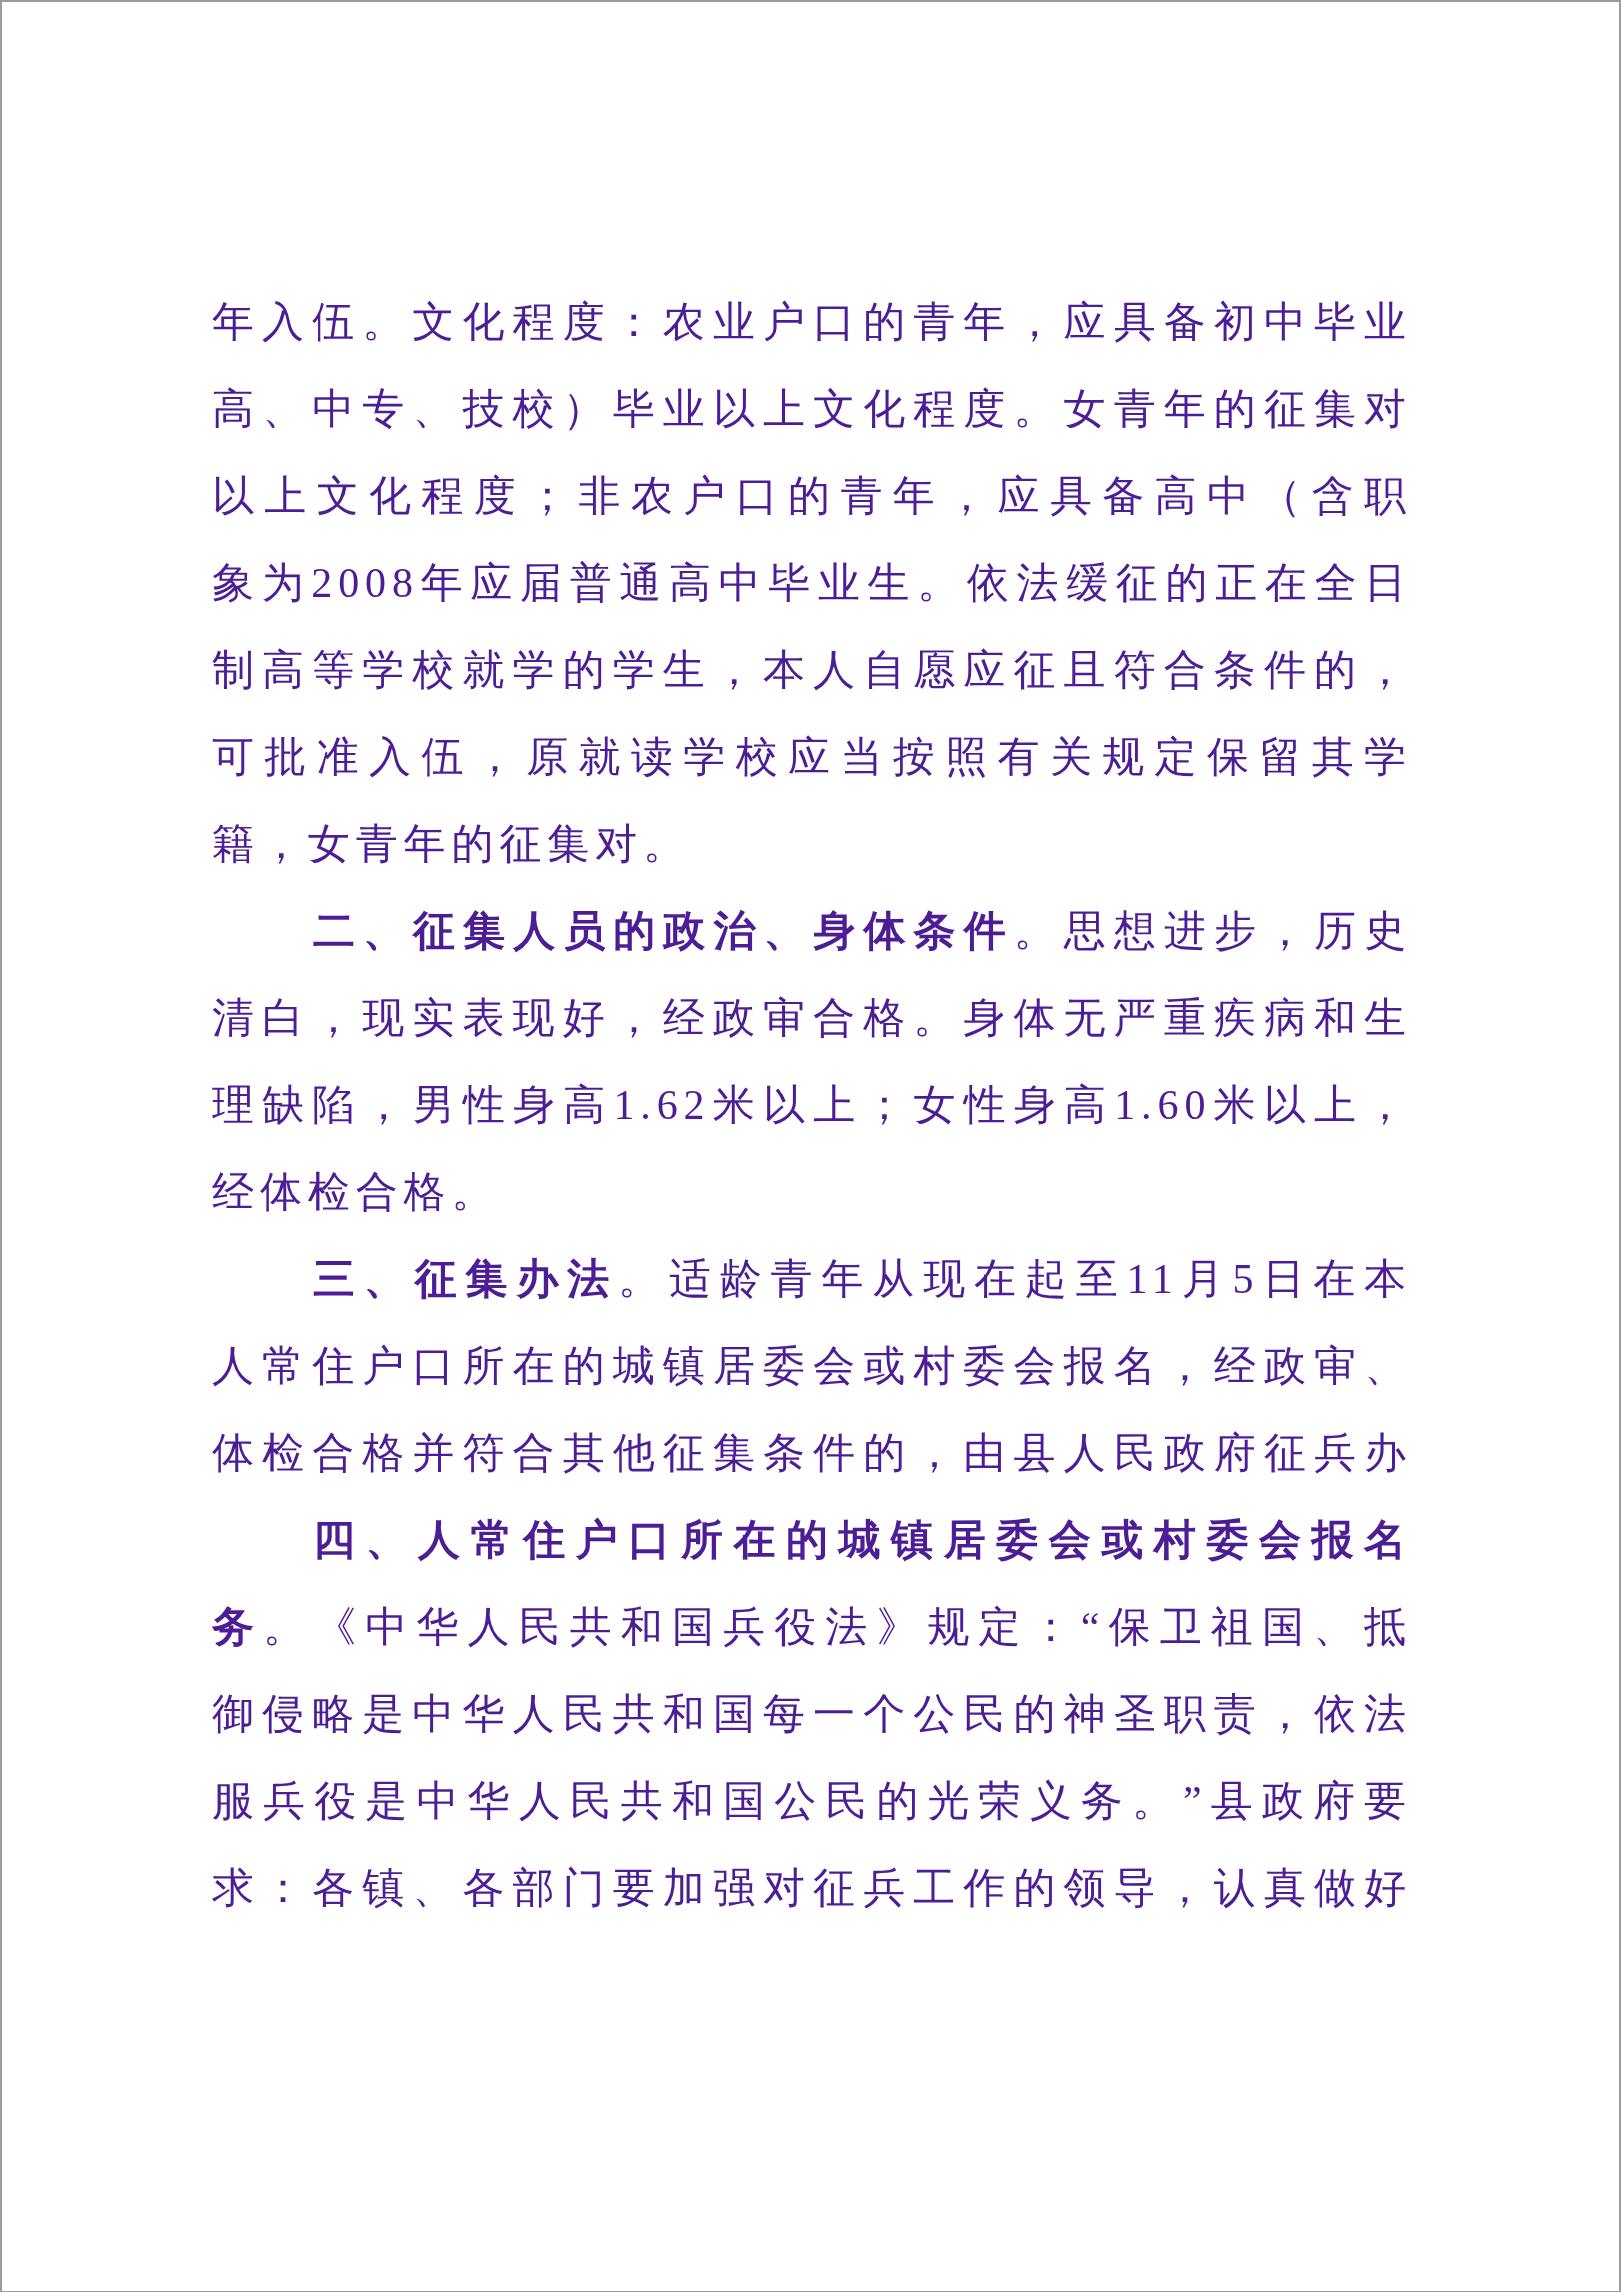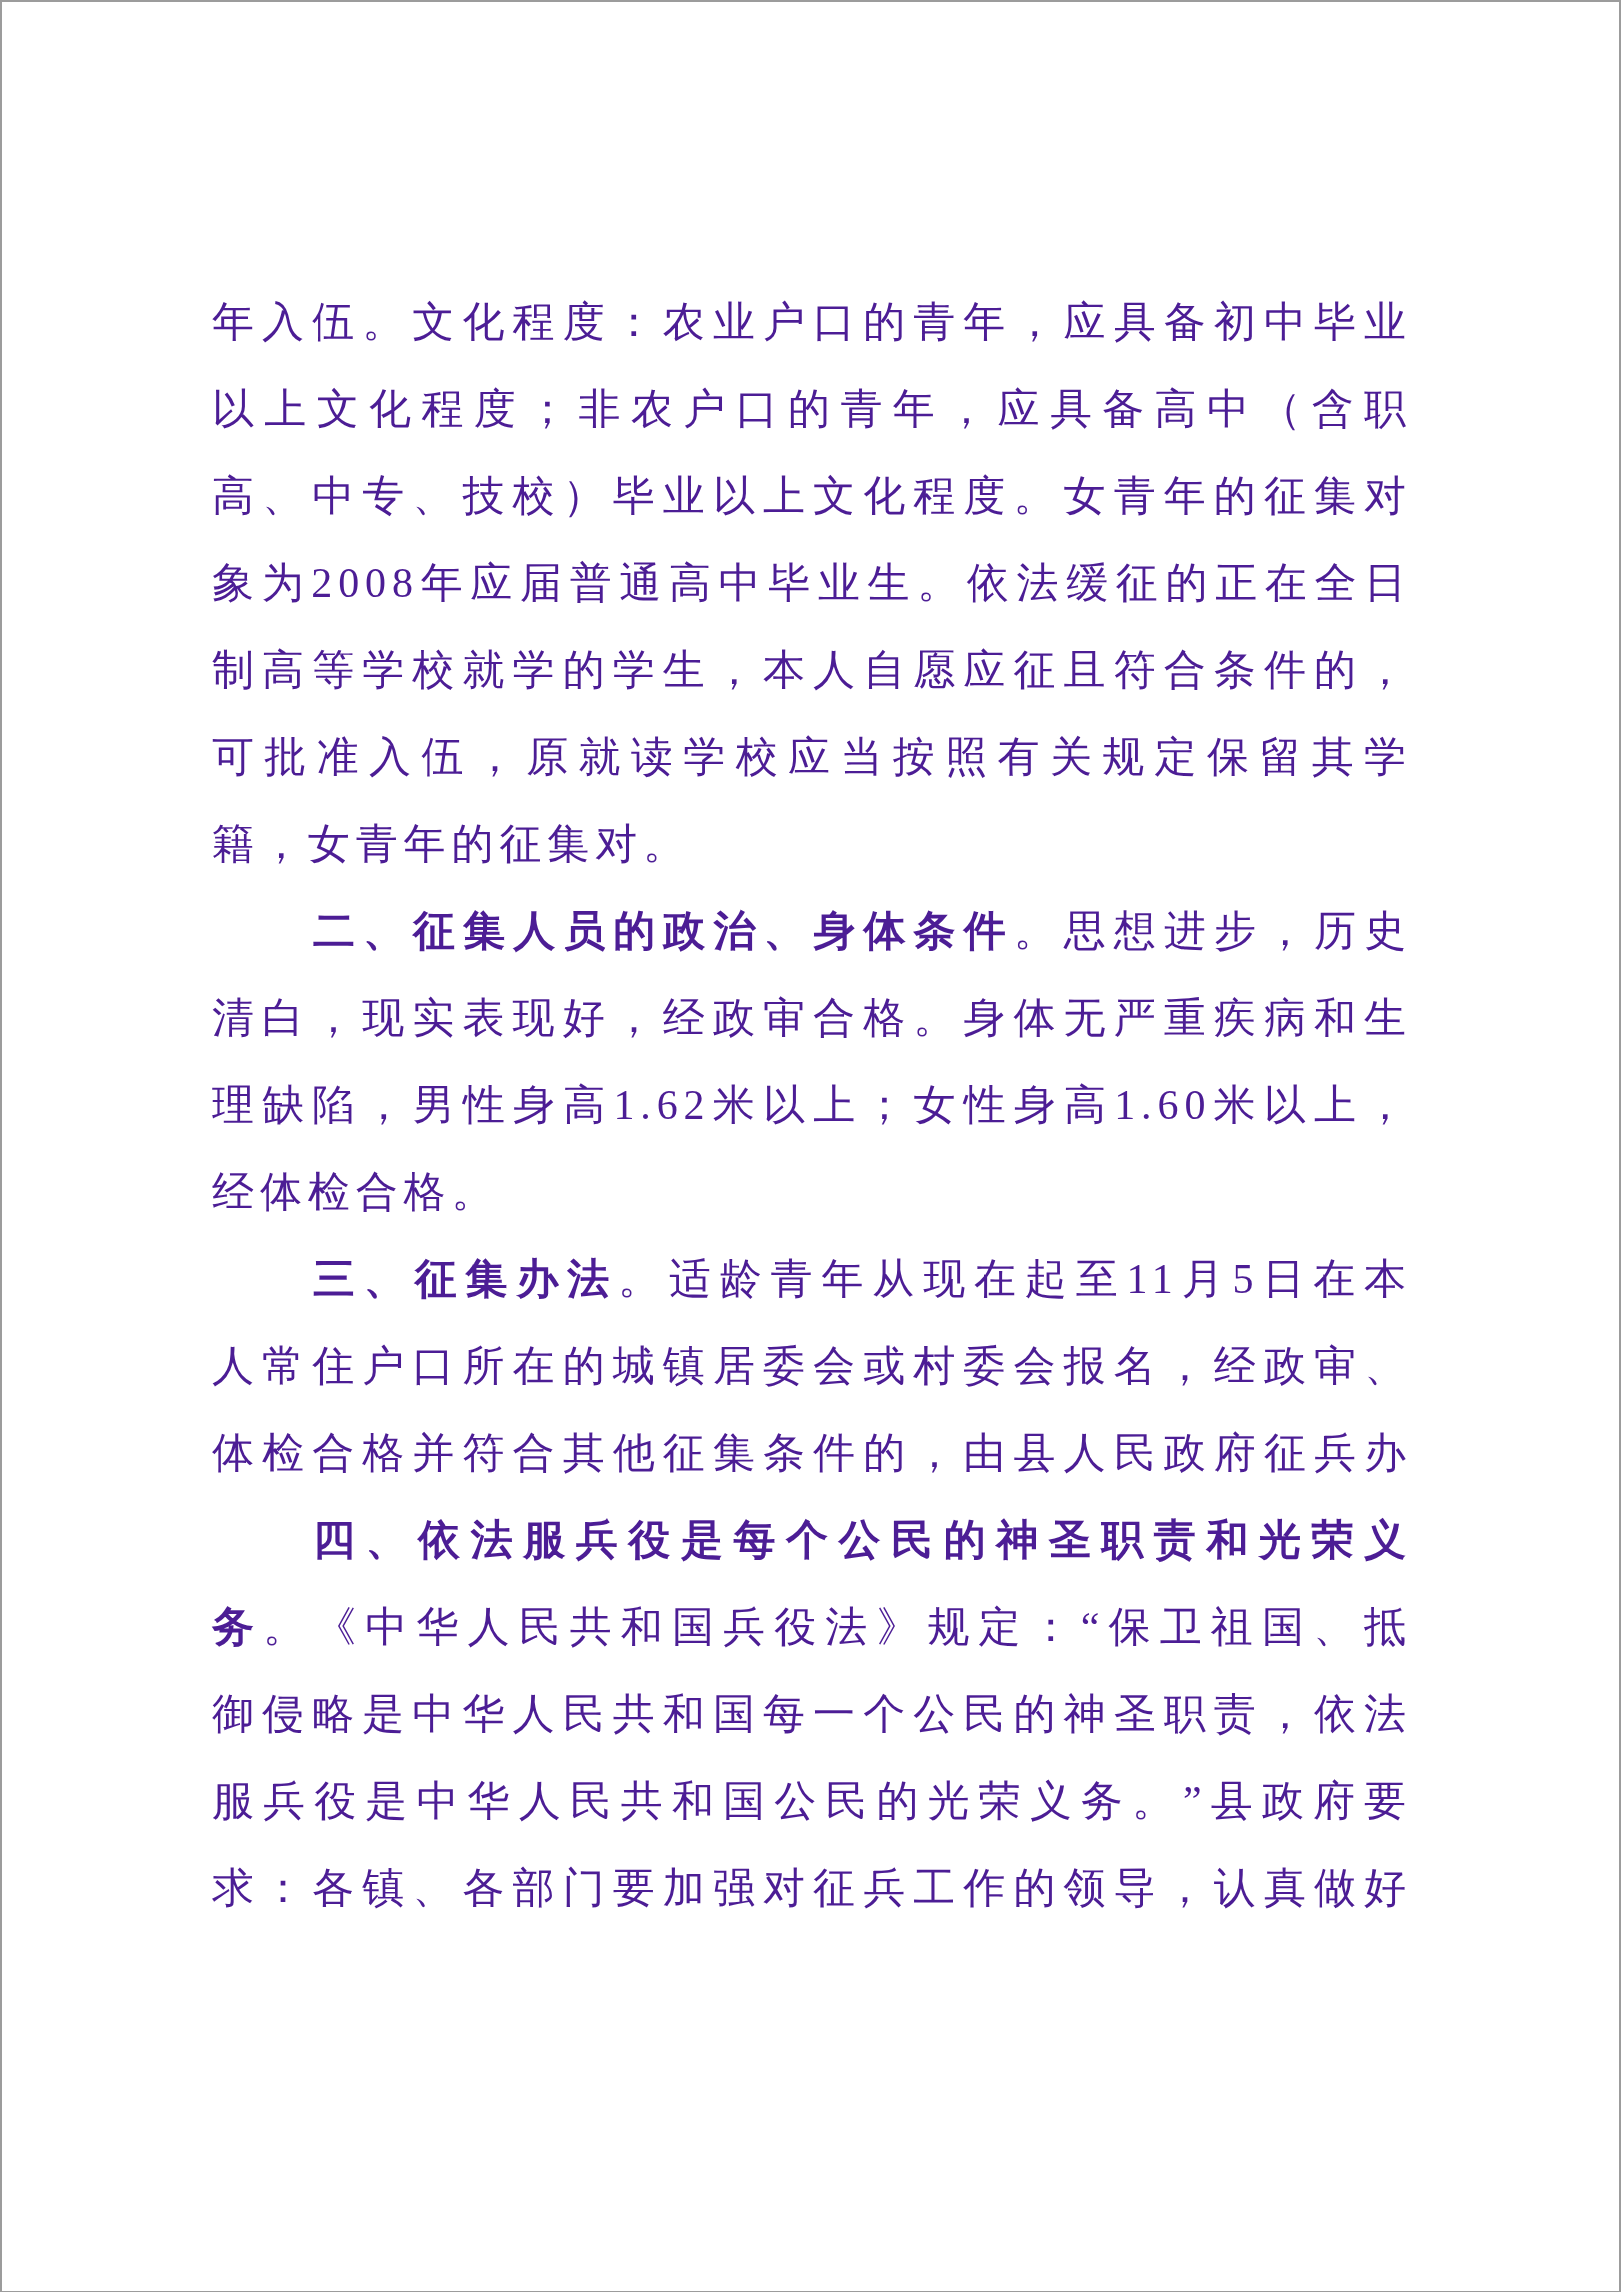--- a/index.html
+++ b/index.html
@@ -45,23 +45,23 @@
   }
 </style>
 </head>
 <body>
 
 <div class="page">
   <div class="text-block">
 
     <div class="line"><span class="bold"></span><span>年入伍。文化程度：农业户口的青年，应具备初中毕业</span></div>
 
+    <div class="line"><span class="bold"></span><span>高、中专、技校）毕业以上文化程度。女青年的征集对</span></div>
+
     <div class="line"><span class="bold"></span><span>以上文化程度；非农户口的青年，应具备高中（含职</span></div>
-
-    <div class="line"><span class="bold"></span><span>高、中专、技校）毕业以上文化程度。女青年的征集对</span></div>
 
     <div class="line"><span class="bold"></span><span>象为2008年应届普通高中毕业生。依法缓征的正在全日</span></div>
 
     <div class="line"><span class="bold"></span><span>制高等学校就学的学生，本人自愿应征且符合条件的，</span></div>
 
     <div class="line"><span class="bold"></span><span>可批准入伍，原就读学校应当按照有关规定保留其学</span></div>
 
     <div class="line short"><span class="bold"></span><span>籍，女青年的征集对。</span></div>
 
     <div class="line indent"><span class="bold">二、征集人员的政治、身体条件</span><span>。思想进步，历史</span></div>
@@ -72,21 +72,21 @@
 
     <div class="line short"><span class="bold"></span><span>经体检合格。</span></div>
 
     <div class="line indent"><span class="bold">三、征集办法</span><span>。适龄青年从现在起至11月5日在本</span></div>
 
     <div class="line"><span class="bold"></span><span>人常住户口所在的城镇居委会或村委会报名，经政审、</span></div>
 
     <div class="line"><span class="bold"></span><span>体检合格并符合其他征集条件的，由县人民政府征兵办</span></div>
 
 
-    <div class="line indent"><span class="bold">四、依法服兵役是每个公民的神圣职责和光荣义</span><span></span></div>
+    <div class="line indent"><span class="bold">四、人常住户口所在的城镇居委会或村委会报名</span><span></span></div>
 
     <div class="line"><span class="bold">务</span><span>。《中华人民共和国兵役法》规定：“保卫祖国、抵</span></div>
 
     <div class="line"><span class="bold"></span><span>御侵略是中华人民共和国每一个公民的神圣职责，依法</span></div>
 
     <div class="line"><span class="bold"></span><span>服兵役是中华人民共和国公民的光荣义务。”县政府要</span></div>
 
     <div class="line"><span class="bold"></span><span>求：各镇、各部门要加强对征兵工作的领导，认真做好</span></div>
 
   </div>

